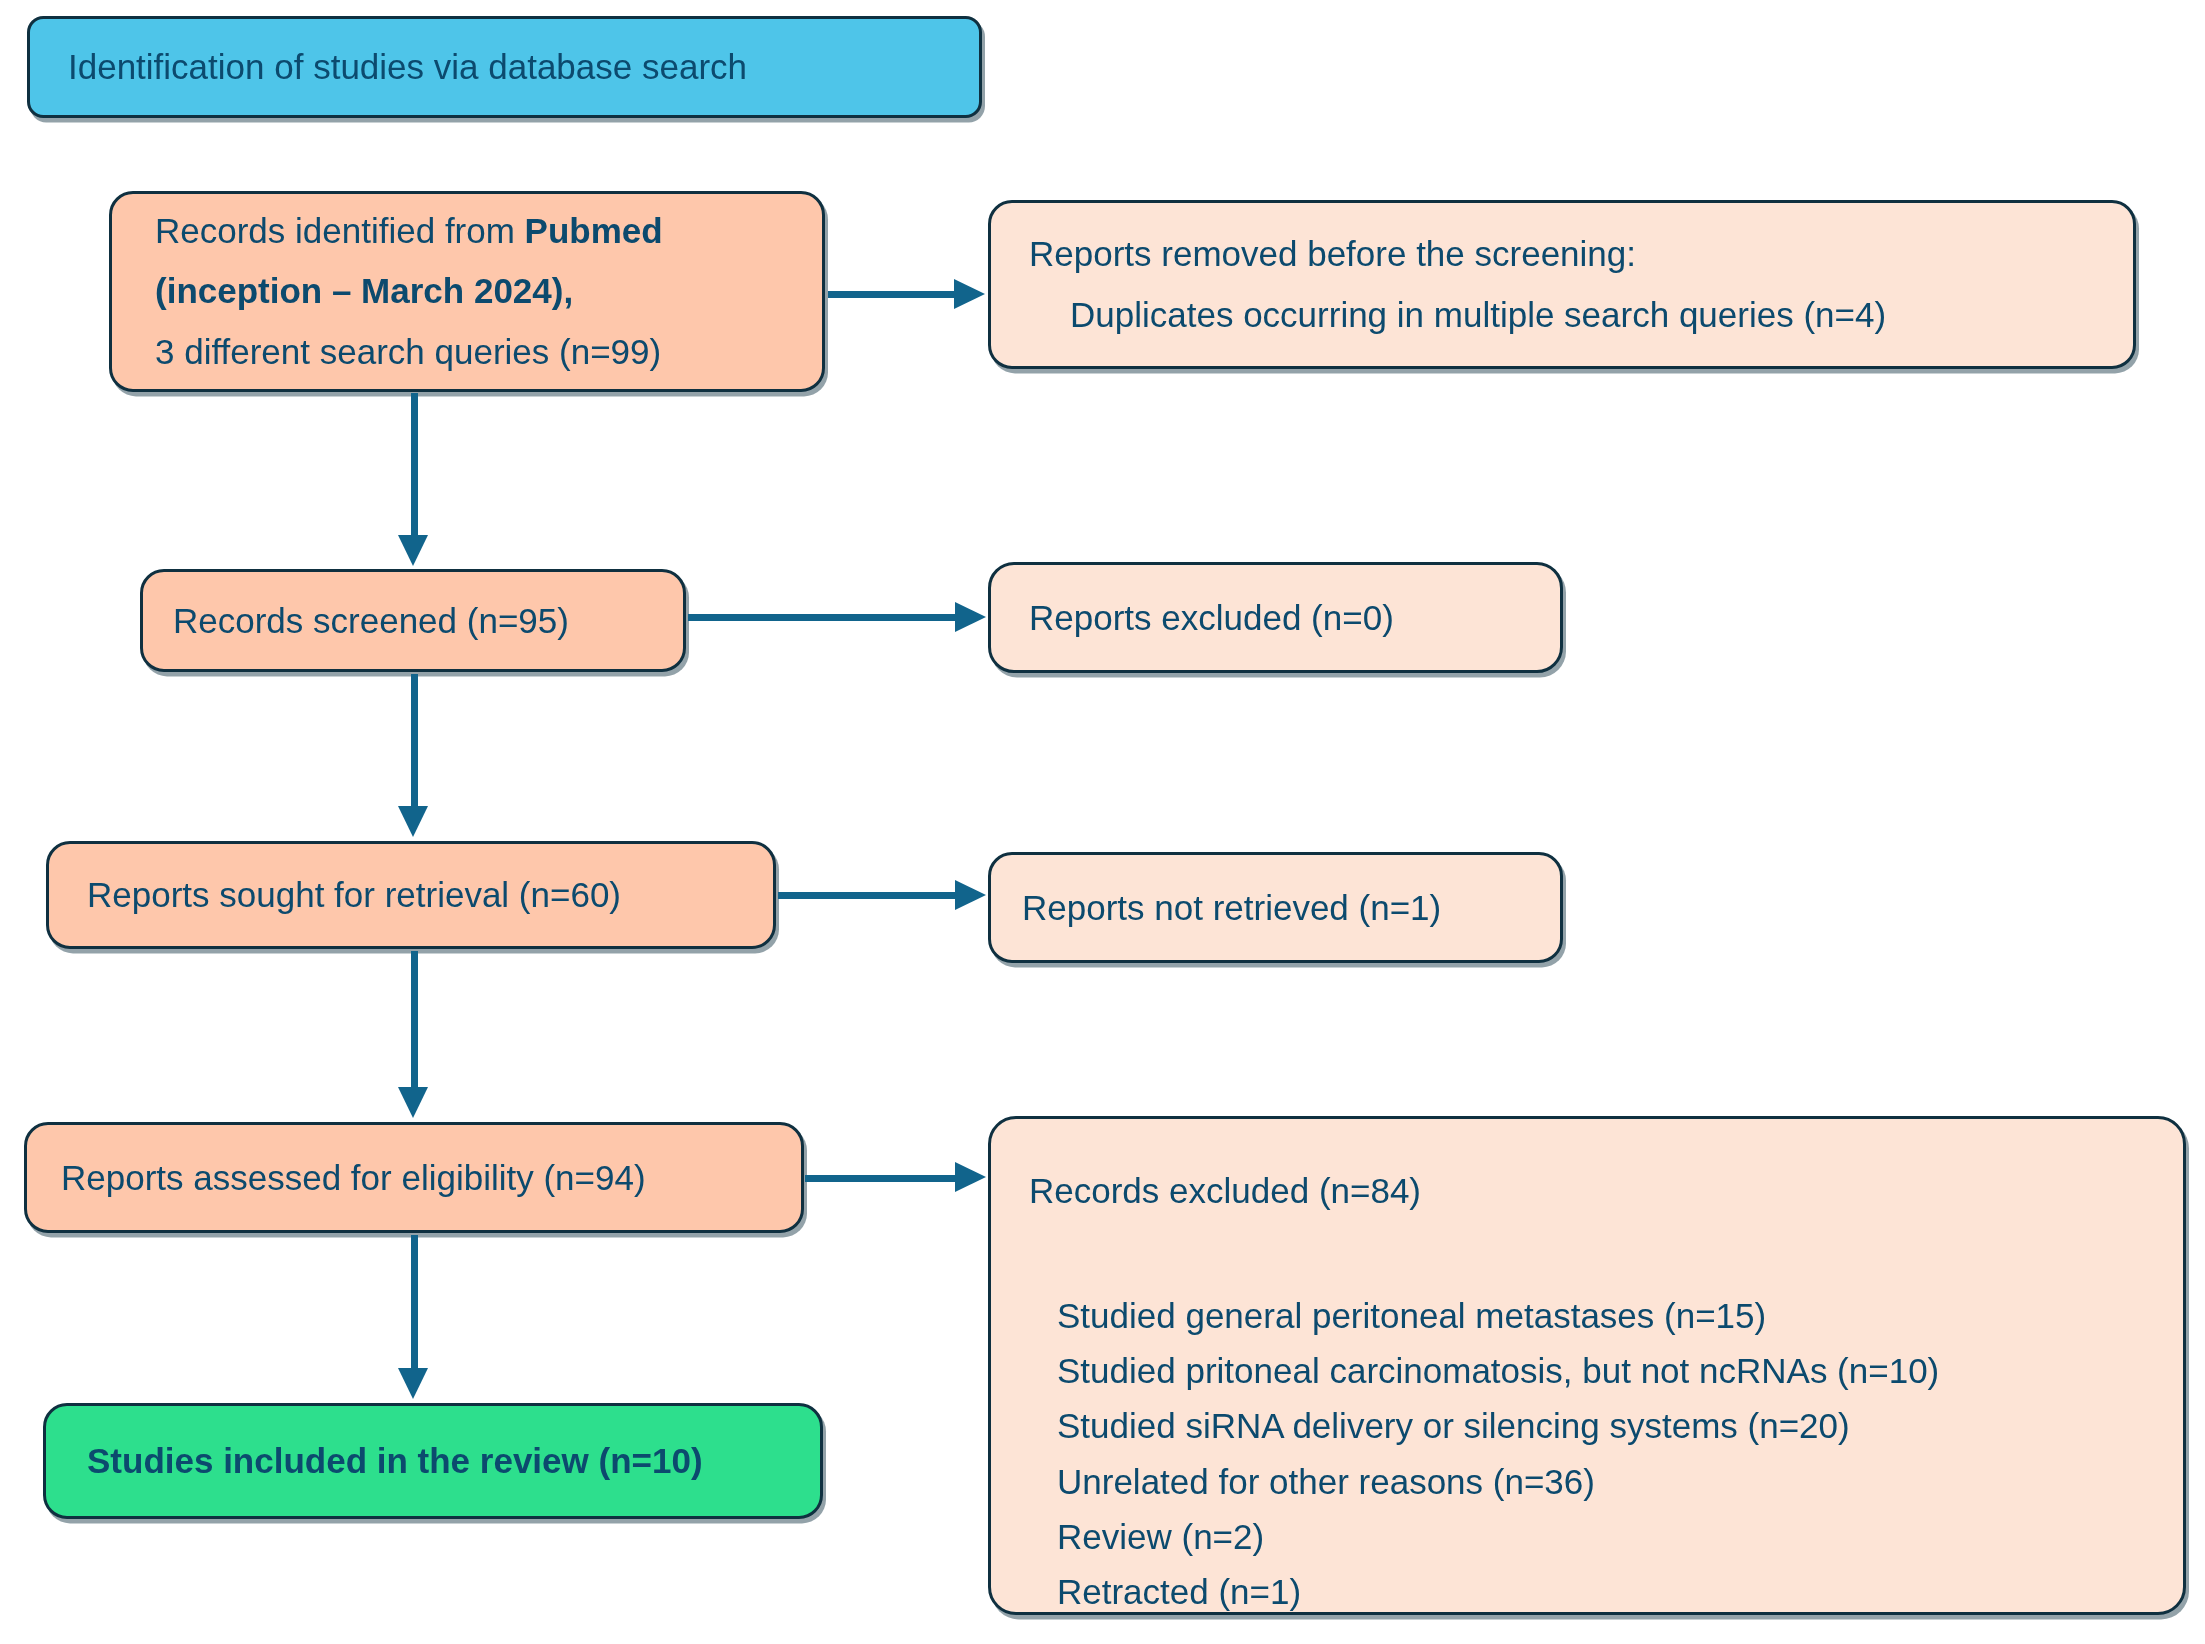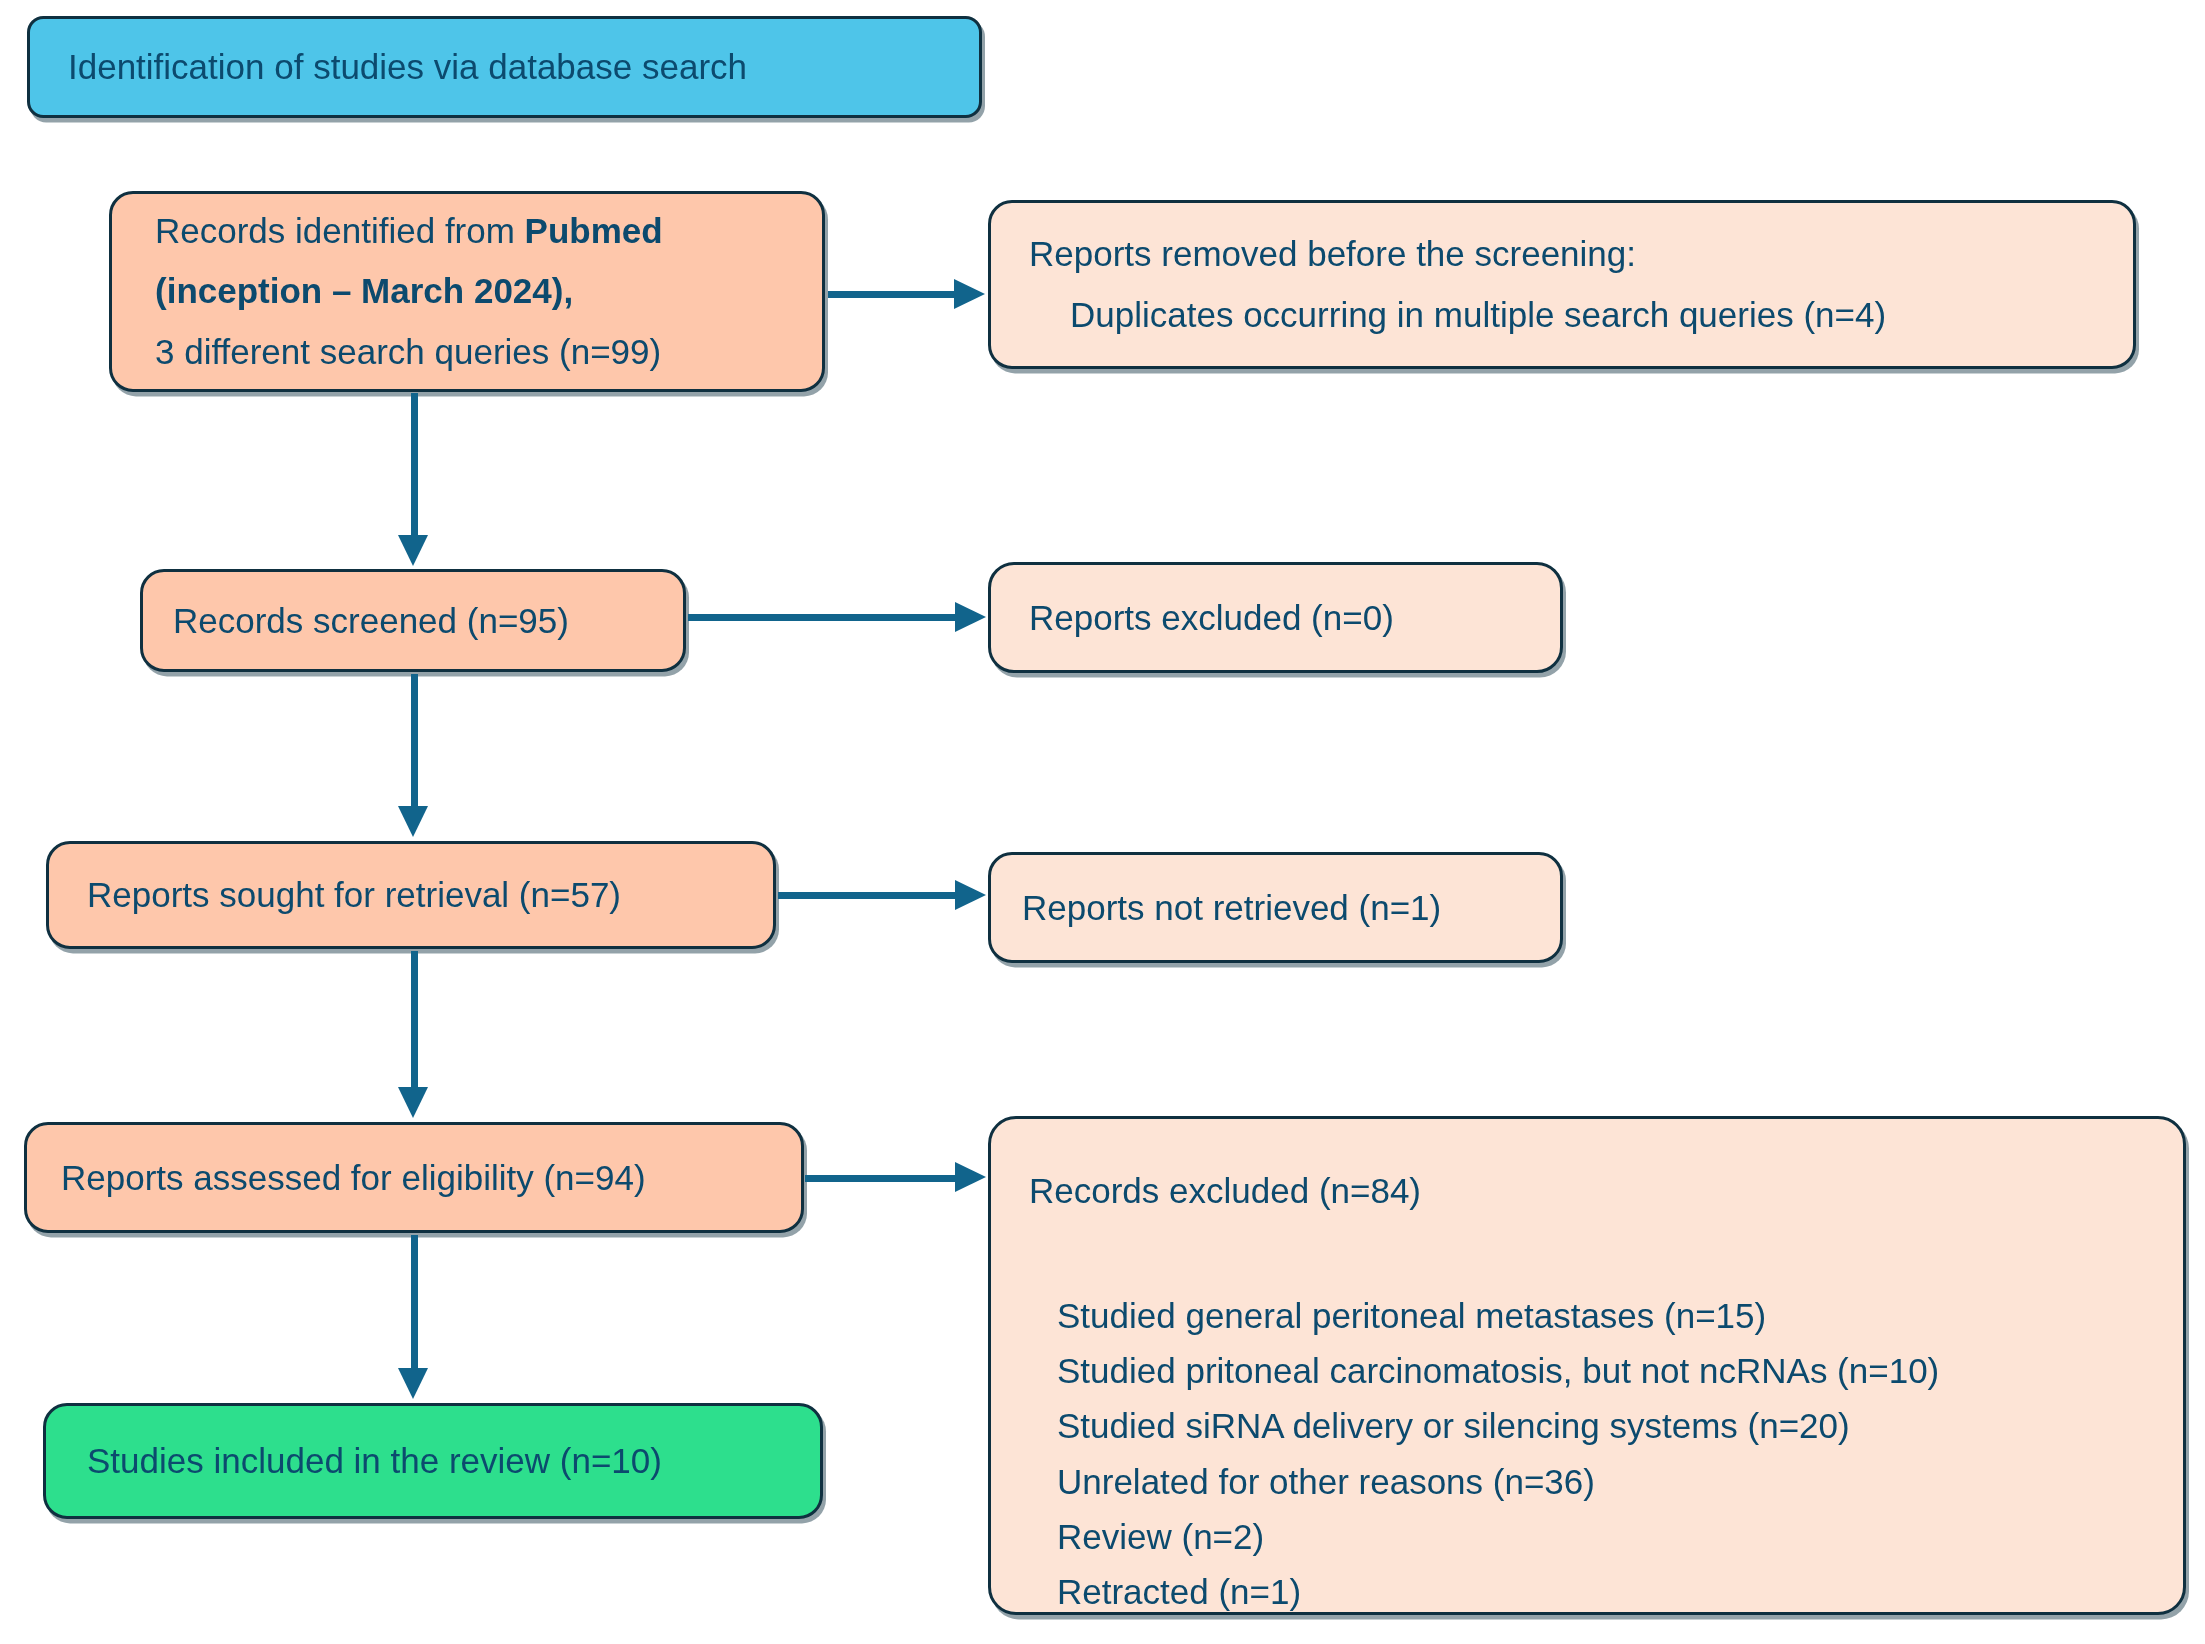--- a/index.html
+++ b/index.html
@@ -24,21 +24,21 @@
     background: #fec7ab;
     display: flex;
     align-items: center;
     font-size: 35px;
     line-height: 1.25;
     color: #0c4a6e;
     box-shadow: 3px 4.4px 0 rgba(15, 48, 64, 0.45);
   }
   .box.banner   { background: #4ec5e9; border-radius: 16.3px; }
   .box.light    { background: #fde4d6; }
-  .box.green    { background: #2ddf8d; }
+  .box.green    { background: #2ddf8d; font-weight: bold; }
   .box.big      { border-radius: 59px; align-items: flex-start; }
   .multiline { line-height: 1.72; }
   .indent { padding-left: 41px; }
   .bigbox-inner { width: 100%; }
   .excl-items { line-height: 1.58; padding-left: 28px; margin-top: 75px; }
   .hline { position: absolute; height: 6.7px; background: #11648c; }
   .vline { position: absolute; width: 6.7px;  background: #11648c; }
   .head-right {
     position: absolute; width: 0; height: 0;
     border-top: 15.5px solid transparent;
@@ -79,21 +79,21 @@
 
   <div class="box" style="left:140px; top:569px; width:546px; height:103px; padding-left:30px;">
     <span>Records screened (n=95)</span>
   </div>
 
   <div class="box light" style="left:988px; top:562px; width:575px; height:111px; padding-left:38px;border-radius:26px;">
     <span>Reports excluded (n=0)</span>
   </div>
 
   <div class="box" style="left:46px; top:841px; width:730px; height:108px; padding-left:38px;">
-    <span>Reports sought for retrieval (n=57)</span>
+    <span>Reports sought for retrieval (n=60)</span>
   </div>
 
   <div class="box light" style="left:988px; top:843px; width:575px; height:111px; padding-left:31px;margin-top:9px;">
     <span>Reports not retrieved (n=1)</span>
   </div>
 
   <div class="box" style="left:24px; top:1122px; width:780px; height:111px; padding-left:34px;">
     <span>Reports assessed for eligibility (n=94)</span>
   </div>
 

